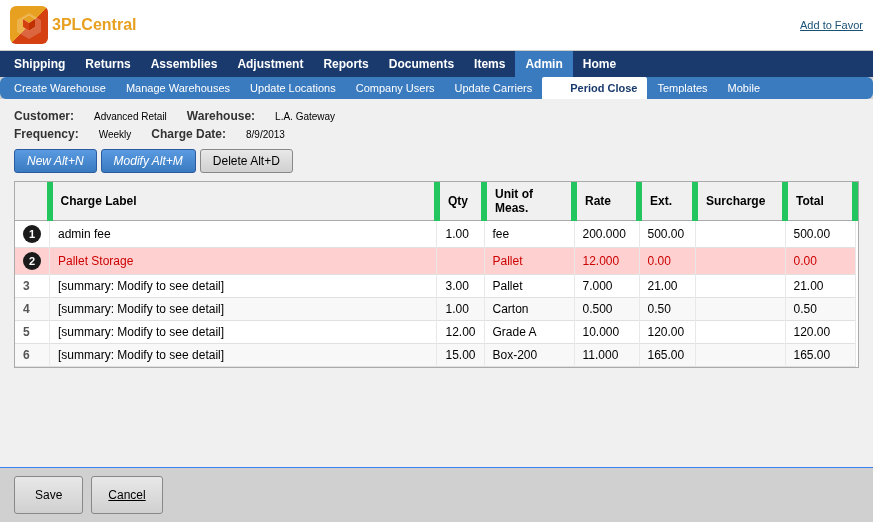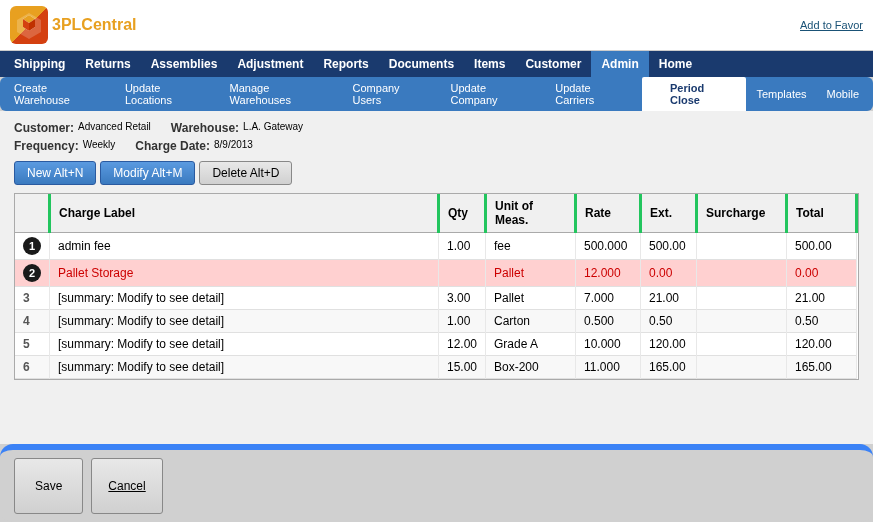--- a/index.html
+++ b/index.html
@@ -28,44 +28,44 @@
     .sub-nav a.active { background: #fff; color: #1a3a6e; font-weight: bold; border-radius: 2px 2px 0 0; padding-left: 28px; }
 
     
     .page-content { background: #f0f0f0; flex: 1; padding: 10px 14px; overflow: hidden; }
 
     
     .page-title { font-size: 14px; font-weight: bold; color: #1a3a6e; text-transform: uppercase; letter-spacing: 0.5px; margin-bottom: 8px; font-variant: small-caps; }
 
     
     .form-row { display: flex; align-items: center; gap: 20px; margin-bottom: 4px; }
-    .form-group { display: flex; align-items: flex-start; gap: 4px; }
+    .form-group { display: flex; align-items: center; gap: 20px; }
     .form-label { font-weight: bold; color: #333; font-size: 12px; }
     .form-value { color: #000; font-size: 10px; }
 
     
     .btn-row { display: flex; gap: 4px; margin: 8px 0; }
     .btn { padding: 4px 12px; font-size: 12px; border: 1px solid #888; cursor: pointer; border-radius: 3px; background: linear-gradient(to bottom, #e8e8e8, #d0d0d0); color: #000; }
-    .btn-primary { background: linear-gradient(to bottom, #5a9ae0, #3a7abf); color: #fff; border-color: #2a5aa0; }
+    .btn-primary { background: linear-gradient(to bottom, #5a9ae0, #3a7abf); color: #fff; border-color: #2a5aa0; font-style: italic; }
 
     
     .table-container { border: 1px solid #aaa; background: #fff; }
     table { width: 100%; border-collapse: collapse; }
     thead tr { background: #f0f0f0; }
-    thead th { padding: 5px 8px; text-align: left; font-size: 12px; font-weight: bold; color: #000; border-bottom: 1px solid #aaa; border-right: 3px solid #22c55e; }
+    thead th { padding: 5px 8px; text-align: left; font-size: 12px; font-weight: bold; color: #000; border-bottom: 1px solid #aaa; border-right: 6px solid #22c55e; }
     tbody tr { border-bottom: 1px solid #e0e0e0; }
     tbody tr:nth-child(even) { background: #f8f8f8; }
     tbody tr.selected { background: #ffd0d0; color: #cc0000; }
     tbody td { padding: 4px 8px; font-size: 12px; border-right: 1px solid #e8e8e8; }
     .row-num { font-weight: bold; color: #555; }
 
     
-    .bottom-bar { background: #d0d0d0; padding: 8px 14px; display: flex; gap: 8px; border-top: 6px solid #3b82f6; border-radius: 13px; }
+    .bottom-bar { background: #d0d0d0; padding: 8px 14px; display: flex; gap: 8px; border-top: 1px solid #3b82f6; }
     .btn-save { padding: 5px 20px; font-size: 12px; border: 1px solid #888; cursor: pointer; border-radius: 3px; background: linear-gradient(to bottom, #e8e8e8, #d0d0d0); }
-    .btn-cancel { padding: 20px 16px; font-size: 12px; border: 1px solid #888; cursor: pointer; border-radius: 3px; background: linear-gradient(to bottom, #e8e8e8, #d0d0d0); text-decoration: underline; }
+    .btn-cancel { padding: 11px 16px; font-size: 12px; border: 1px solid #888; cursor: pointer; border-radius: 3px; background: linear-gradient(to bottom, #e8e8e8, #d0d0d0); text-decoration: underline; }
 
     .badge-abs { display: inline-flex; align-items: center; justify-content: center; width: 18px; height: 18px; border-radius: 50%; background: #1a1a1a; color: #fff; font-size: 11px; font-weight: bold; }
   </style>
 </head>
 <body>
 
 <div class="outer">
 
   <div class="top-bar">
     <div class="logo">
@@ -86,31 +86,29 @@
   </div>
 
   <div class="main-nav">
     <a>Shipping</a>
     <a>Returns</a>
     <a>Assemblies</a>
     <a>Adjustment</a>
     <a>Reports</a>
     <a>Documents</a>
     <a>Items</a>
-    <a>Customer</a>
     <a class="active">Admin</a>
     <a>Home</a>
   </div>
 
   <div class="sub-nav">
     <a>Create Warehouse</a>
+    <a>Manage Warehouses</a>
     <a>Update Locations</a>
-    <a>Manage Warehouses</a>
     <a>Company Users</a>
-    <a>Update Company</a>
     <a>Update Carriers</a>
     <a class="active">Period Close</a>
     <a>Templates</a>
     <a>Mobile</a>
   </div>
 
   <div class="page-content">
 
     <div class="form-row">
       <div class="form-group">
@@ -152,21 +150,21 @@
             <th style="width:90px;">Surcharge</th>
             <th style="width:70px;">Total</th>
           </tr>
         </thead>
         <tbody id="table-body">
         <tr>
       <td><span class="badge-abs">1</span></td>
       <td>admin fee</td>
       <td>1.00</td>
       <td>fee</td>
-      <td>500.000</td>
+      <td>200.000</td>
       <td>500.00</td>
       <td></td>
       <td>500.00</td>
     </tr>
             <tr class="selected">
       <td><span class="badge-abs">2</span></td>
       <td>Pallet Storage</td>
       <td></td>
       <td>Pallet</td>
       <td>12.000</td>

